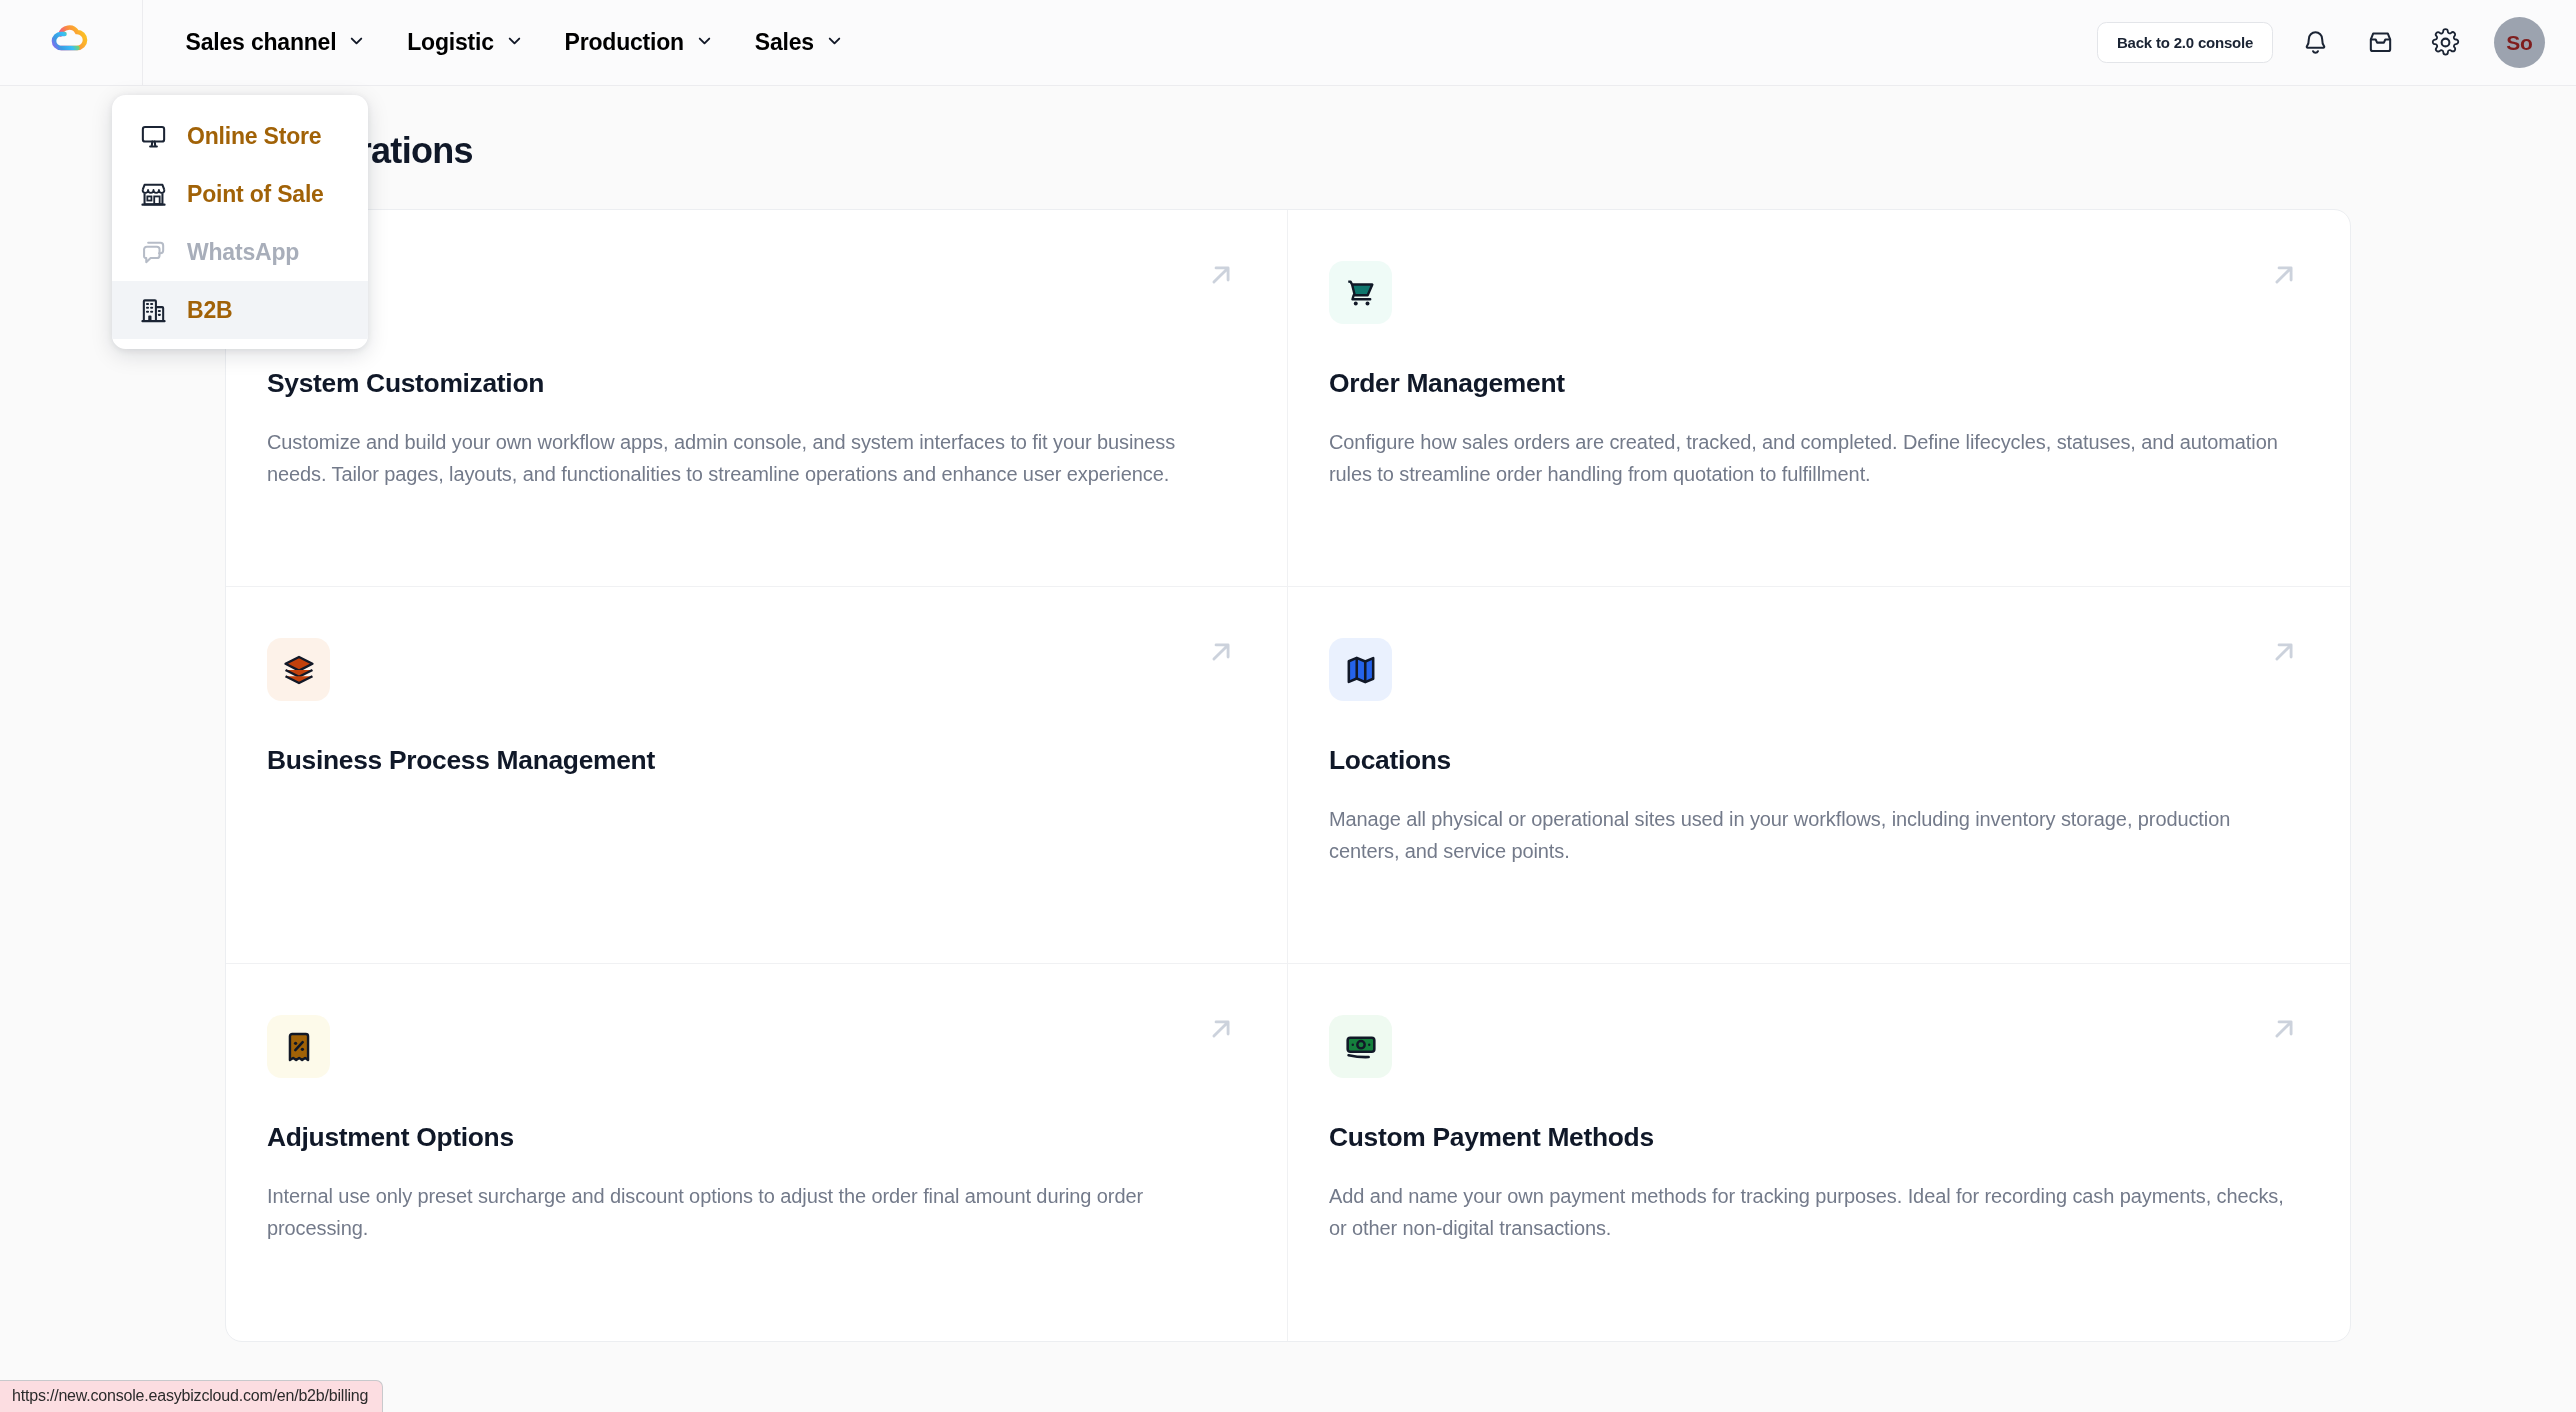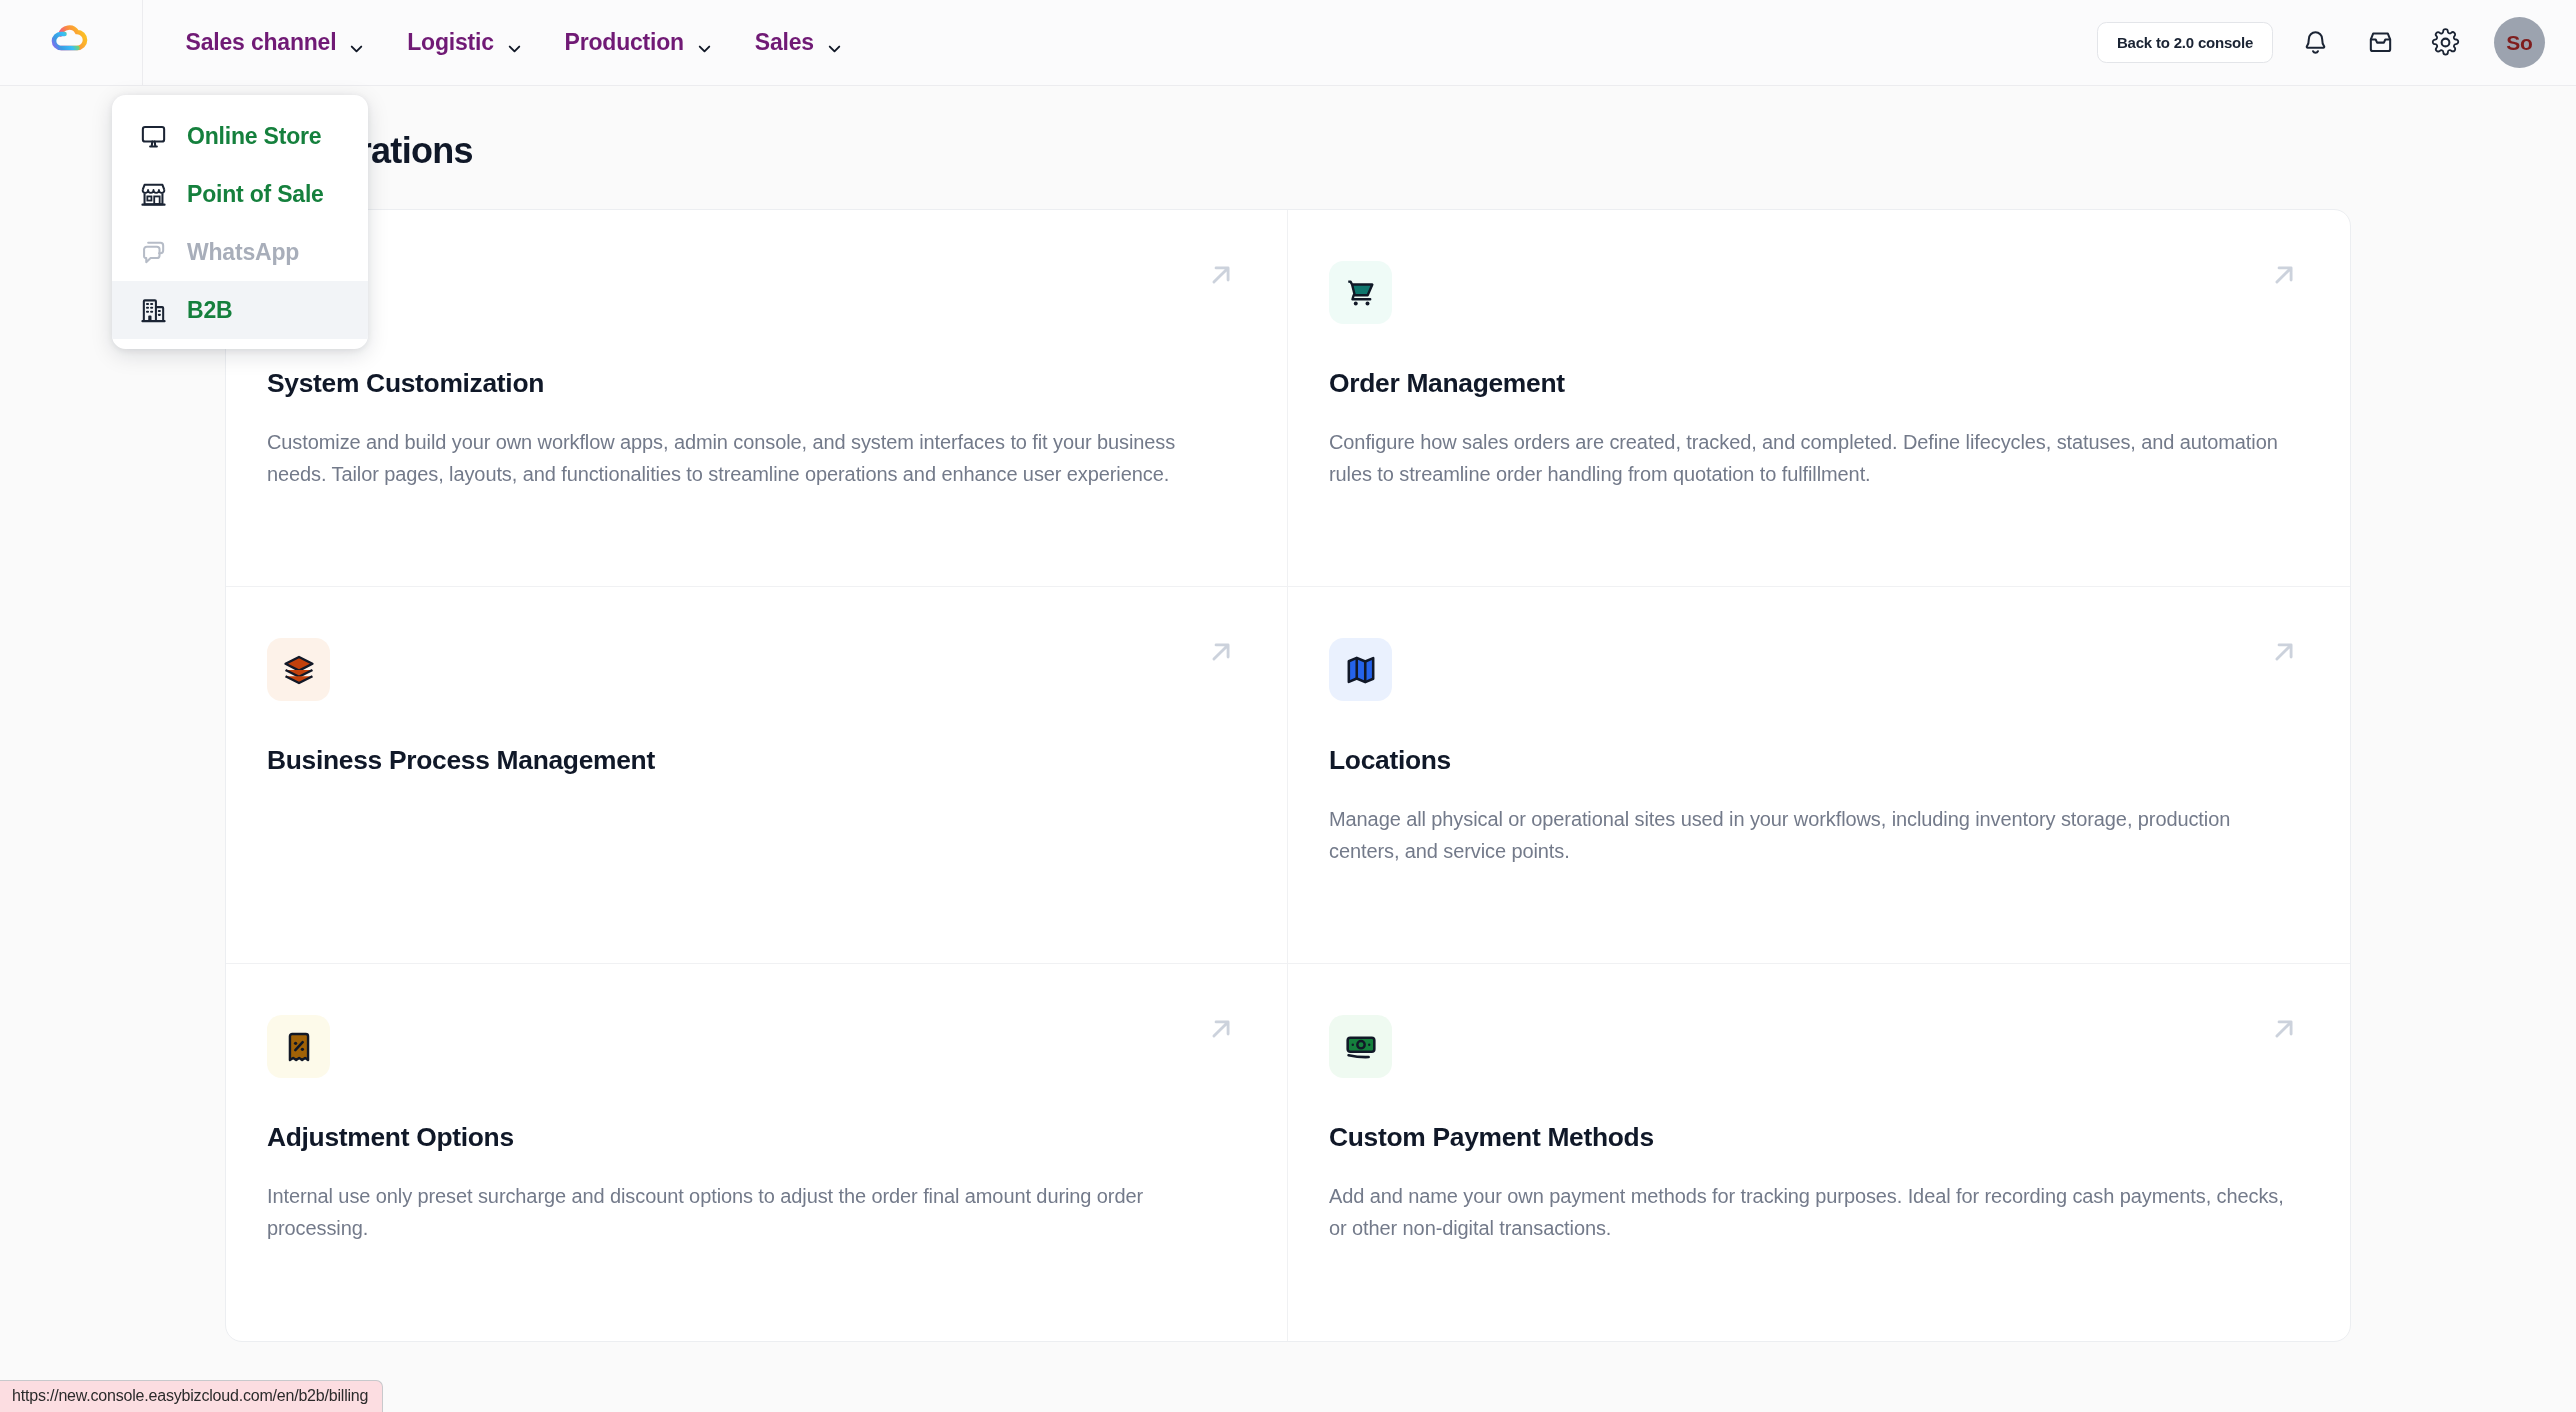--- a/index.html
+++ b/index.html
@@ -40,26 +40,26 @@
 
   .nav-items {
     display: flex;
     align-items: center;
     gap: 6.8px;
     padding-left: 25.6px;
   }
 
   .nav-item {
     display: flex;
-    align-items: flex-end;
+    align-items: flex-start;
     gap: 11px;
     padding: 11px 17px;
     border-radius: 8.5px;
     cursor: pointer;
-    color: #701a75;
+    color: #000000;
     font-size: 23px;
     font-weight: 600;
     letter-spacing: -0.2px;
     white-space: nowrap;
   }
 
   .chev {
     width: 19px; height: 19px;
     display: block;
     flex: 0 0 auto;
@@ -193,21 +193,21 @@
     overflow: hidden;
   }
 
   .dd-item {
     display: flex;
     align-items: center;
     gap: 19px;
     padding: 14.5px 19px 14.5px 27px;
     font-size: 23px;
     font-weight: 600;
-    color: #15803d;
+    color: #a16207;
     cursor: pointer;
     letter-spacing: -0.2px;
   }
   .dd-item.active { background: #f2f4f7; }
   .dd-item.disabled { color: #a8aeba; cursor: default; }
   .dd-item svg { width: 29px; height: 29px; display: block; flex: 0 0 auto; }
   .dd-item.disabled svg { color: #b6bcc7; }
 
   
   .statusbar {

